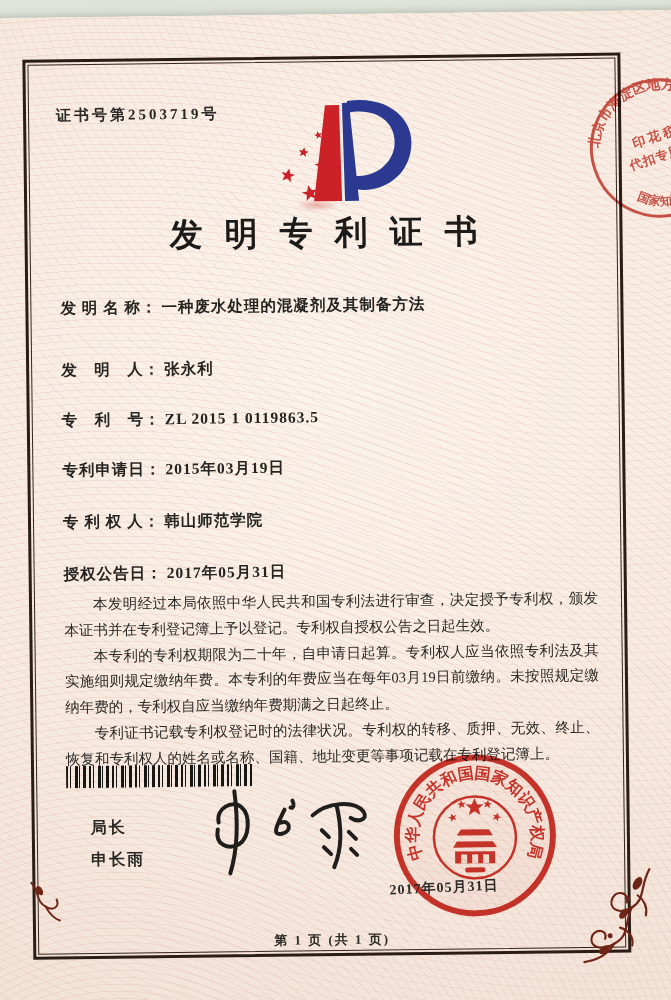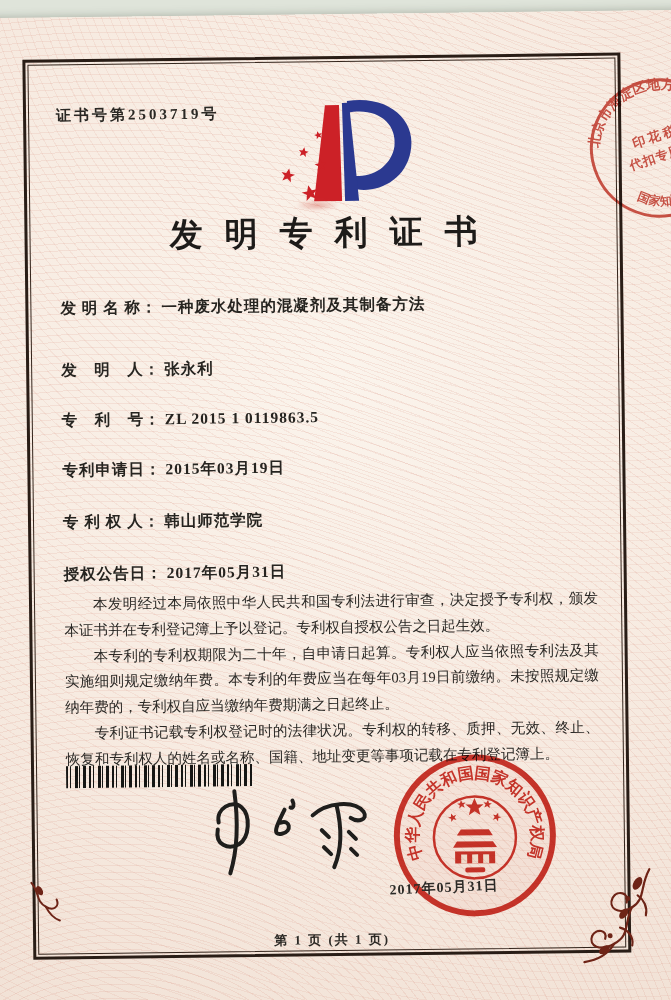--- a/index.html
+++ b/index.html
@@ -140,20 +140,24 @@
       </div>
 
       <div class="body-text">
         <p>本发明经过本局依照中华人民共和国专利法进行审查，决定授予专利权，颁发本证书并在专利登记簿上予以登记。专利权自授权公告之日起生效。</p>
         <p>本专利的专利权期限为二十年，自申请日起算。专利权人应当依照专利法及其实施细则规定缴纳年费。本专利的年费应当在每年03月19日前缴纳。未按照规定缴纳年费的，专利权自应当缴纳年费期满之日起终止。</p>
         <p>专利证书记载专利权登记时的法律状况。专利权的转移、质押、无效、终止、恢复和专利权人的姓名或名称、国籍、地址变更等事项记载在专利登记簿上。</p>
       </div>
 
       <div class="barcode"></div>
 
+      <div class="signer">
+        <div>局长</div>
+        <div>申长雨</div>
+      </div>
 
       <div class="signature">
         <svg width="180" height="92" viewBox="0 0 180 92">
           <g fill="none" stroke="#1f1e1c" stroke-width="4" stroke-linecap="round">
             <path d="M16,36 C13,22 30,13 39,21 C48,29 47,51 36,58 C25,64 12,58 15,43"></path>
             <path d="M32,5 C35,30 35,62 27,87"></path>
             <path d="M82,24 C75,38 68,50 79,48 C90,46 87,33 78,37"></path>
             <path d="M90,15 C92,19 91,23 88,22"></path>
             <path d="M110,30 C124,17 152,15 161,27 C166,35 155,38 148,33"></path>
             <path d="M134,20 C139,42 139,64 131,82"></path>

